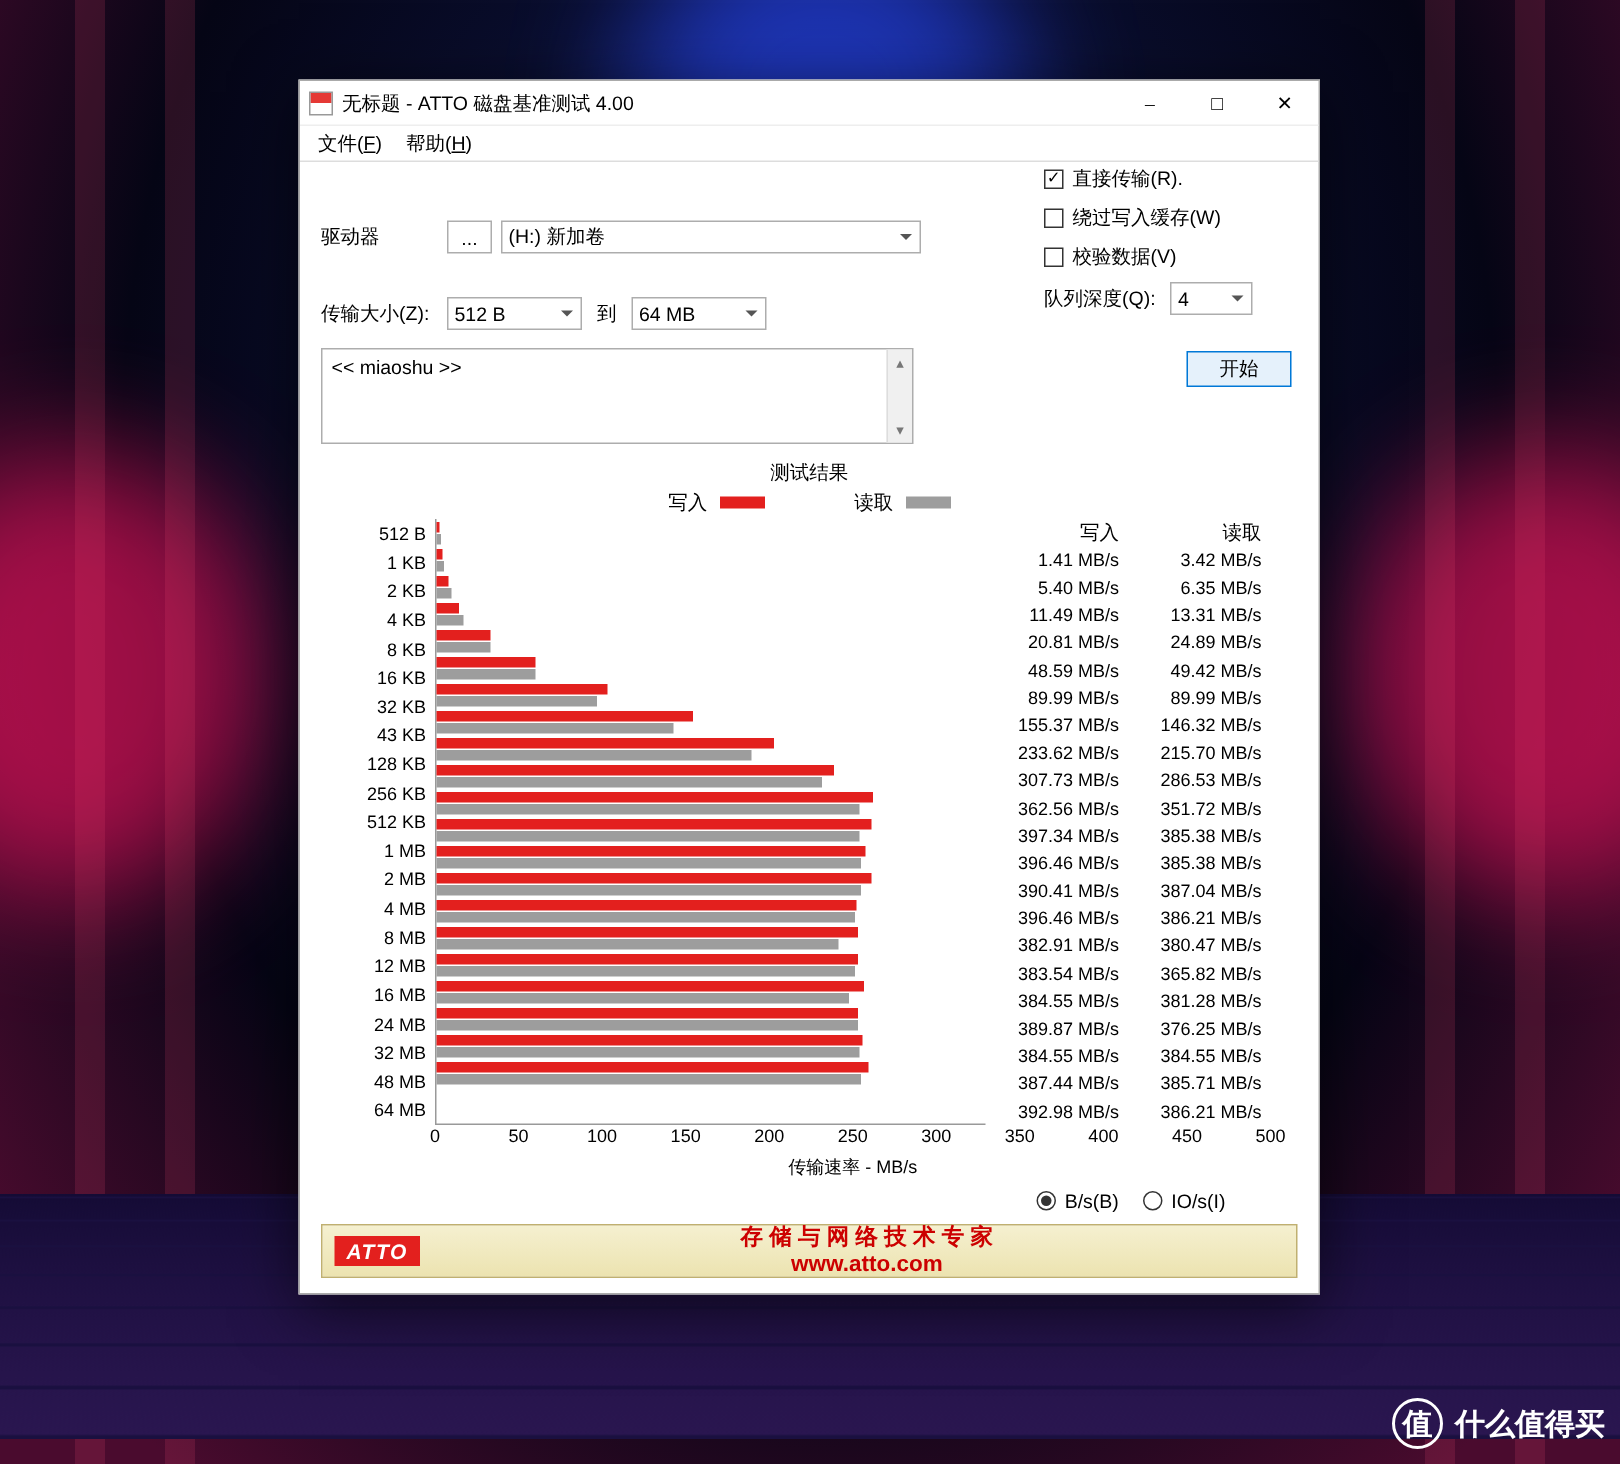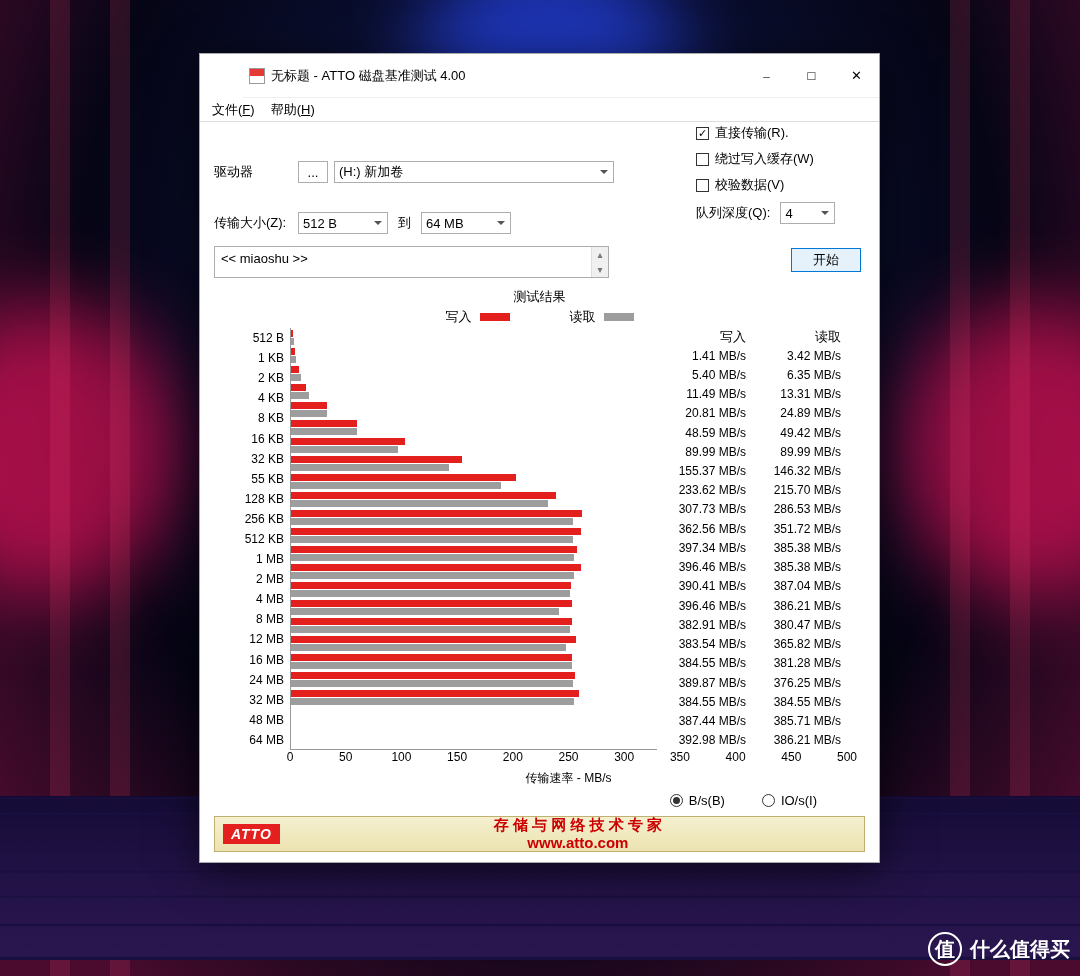--- a/index.html
+++ b/index.html
@@ -20,21 +20,21 @@
       linear-gradient(#140b35,#2a1650);
     transform:perspective(400px) rotateX(55deg); transform-origin:top;
   }
 
   .window {
     position: absolute; left: 199px; top: 53px; width: 681px; height: 810px;
     background: #ffffff; border: 1px solid #aaa;
     box-shadow: 0 8px 40px rgba(0,0,0,.6);
     display: flex; flex-direction: column;
   }
-  .titlebar { height: 44px; display:flex; align-items:center; padding:0 0 0 6px; border-bottom:1px solid #eee;margin-left:43px;}
+  .titlebar { height: 30px; display:flex; align-items:center; padding:0 0 0 6px; border-bottom:1px solid #eee;}
   .titlebar .app-icon{ width:16px; height:16px; margin-right:6px;
     background:linear-gradient(#e53935 50%,#fff 50%); border:1px solid #999;}
   .titlebar .title{ flex:1; font-size:13px;}
   .titlebar .win-btns{ display:flex;}
   .titlebar .win-btn{ width:45px; height:30px; display:flex; align-items:center; justify-content:center; font-size:13px; font-family:"Segoe UI Symbol";}
 
   .menubar{ height:24px; display:flex; align-items:center; padding:0 4px; border-bottom:1px solid #ddd;}
   .menubar .menu-item{ padding:2px 8px; cursor:default;}
   .menubar u{ text-decoration:underline;}
 
@@ -48,21 +48,21 @@
   .drop.small{ width:90px;}
   .totxt{ padding:0 4px;}
   .right-opts{ position:absolute; left:496px; top:0; display:flex; flex-direction:column; gap:8px; padding-top:2px;}
   .chk{ display:flex; align-items:center; gap:6px;}
   .chk .box{ width:13px; height:13px; border:1px solid #333; display:flex; align-items:center; justify-content:center; font-size:11px; line-height:1;}
   .qd-row{ display:flex; align-items:center; gap:10px;}
   .qd-row .drop.small{ width:55px;}
   .form-area-wrap{ position:relative;}
 
   .desc-row{ display:flex; gap:14px; padding:0 14px 8px; align-items:flex-start;}
-  .desc-box{ width:395px; height:32px; border:1px solid #adadad; padding:4px 6px; background:#fff; position:relative; display:flex;}
+  .desc-box{ width:395px; height:64px; border:1px solid #adadad; padding:4px 6px; background:#fff; position:relative; display:flex;}
   .desc-box .scroll{ position:absolute; right:0; top:0; bottom:0; width:17px; background:#f0f0f0; border-left:1px solid #ddd; display:flex; flex-direction:column;}
   .desc-box .scroll .arr{ height:17px; display:flex; align-items:center; justify-content:center; font-size:10px; color:#777;}
   .start-btn{ width:70px; height:24px; border:1px solid #0078d7; background:#e5f1fb; text-align:center; line-height:22px; margin-left:auto; margin-right:4px; margin-top:2px;}
 
   .results-area{ flex:1; display:flex; flex-direction:column; padding:0 32px;}
   .results-title{ text-align:center; font-size:13px; margin:2px 0 2px;}
   .chart-legend{ display:flex; justify-content:center; gap:60px; margin-bottom:2px;}
   .chart-legend .li{ display:flex; align-items:center; gap:8px;}
   .chart-legend .sw{ width:30px; height:8px;}
   .grid{ display:flex; flex:1;}
@@ -75,21 +75,21 @@
   .bar-cell .br{ top:10px; background:#9d9d9d;}
   .xaxis{ height:18px; display:flex; position:relative; margin-left:58px;}
   .xaxis .xt{ position:absolute; top:0; font-size:12px; transform:translateX(-50%);}
   .xlabel{ text-align:center; font-size:12px; margin-top:2px; margin-left:58px;}
   .table-col{ width:190px; display:flex; flex-direction:column;}
   .th-row{ display:flex; font-size:13px;}
   .th-row .th{ flex:1; text-align:right; padding-right:6px;}
   .tr{ display:flex; flex:1; align-items:center;}
   .tr .td{ flex:1; text-align:right; padding-right:6px; font-size:12px; white-space:nowrap;}
 
-  .radio-row{ display:flex; justify-content:flex-end; gap:37px; padding:6px 30px 2px;}
+  .radio-row{ display:flex; justify-content:flex-end; gap:16px; padding:6px 30px 2px;}
   .radio-row .ro{ display:flex; align-items:center; gap:6px;}
   .radio-row .rdot{ width:13px; height:13px; border:1px solid #333; border-radius:50%; display:flex; align-items:center; justify-content:center;}
   .radio-row .rdot.sel::after{ content:""; width:7px; height:7px; background:#333; border-radius:50%;}
 
   .footer-banner{ margin:6px 14px 10px; height:36px; border:1px solid #c0b070;
     background:linear-gradient(#f5f0d0,#ece3b0); display:flex; align-items:center; padding:0 8px; gap:20px;}
   .footer-banner .logo{ background:#e3201e; color:#fff; font-weight:bold; font-style:italic; padding:2px 8px; font-size:14px; letter-spacing:1px;}
   .footer-banner .ft{ flex:1; text-align:center; color:#cc0000; font-weight:bold; font-size:15px; line-height:1.2;}
 
   .watermark{ position:absolute; right:10px; bottom:10px; display:flex; align-items:center; gap:8px; color:#fff; font-size:20px; font-weight:bold;}
@@ -193,21 +193,21 @@
 
     <div class="grid">
       <div class="ylabels" id="ylabels">
           <div class="yl">512 B</div>
           <div class="yl">1 KB</div>
           <div class="yl">2 KB</div>
           <div class="yl">4 KB</div>
           <div class="yl">8 KB</div>
           <div class="yl">16 KB</div>
           <div class="yl">32 KB</div>
-          <div class="yl">55 KB</div>
+          <div class="yl">43 KB</div>
           <div class="yl">128 KB</div>
           <div class="yl">256 KB</div>
           <div class="yl">512 KB</div>
           <div class="yl">1 MB</div>
           <div class="yl">2 MB</div>
           <div class="yl">4 MB</div>
           <div class="yl">8 MB</div>
           <div class="yl">12 MB</div>
           <div class="yl">16 MB</div>
           <div class="yl">24 MB</div>

